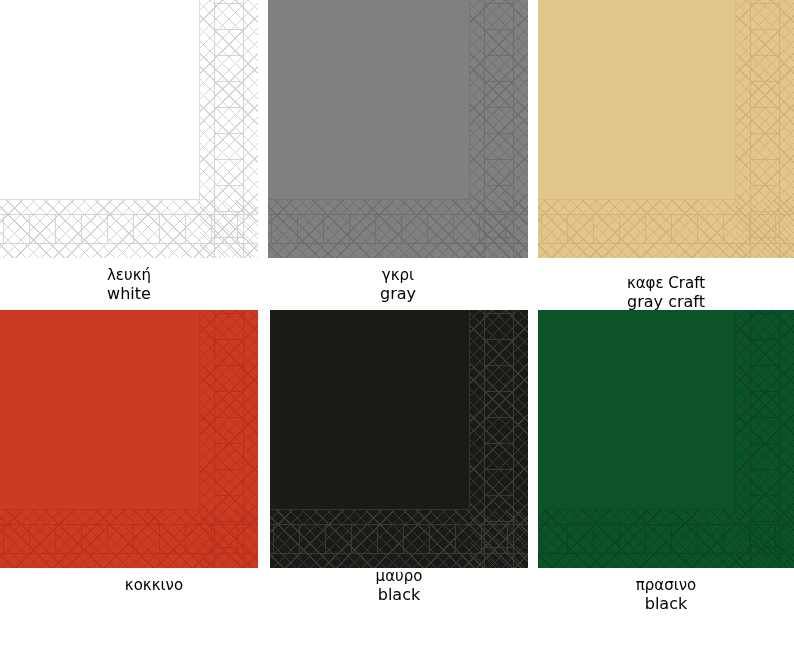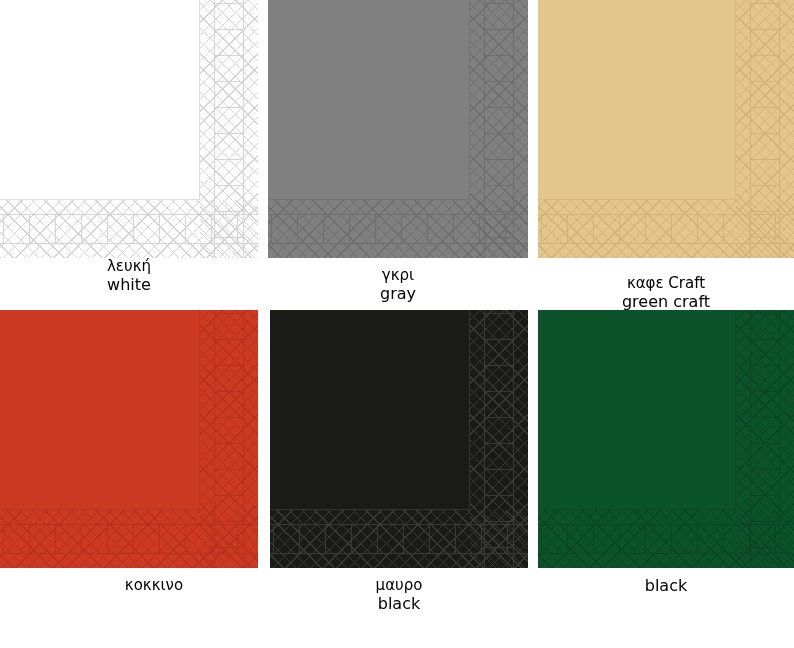--- a/index.html
+++ b/index.html
@@ -108,21 +108,21 @@
     <div class="napkin-cell" style="left: 0px; top: 0px; width: 258px;">
       <div class="swatch" style="width: 258px; height: 258px;">
         <div class="swatch-field" style="background: rgb(255, 255, 255);"></div>
         <div class="emboss-right" style="background-image: repeating-linear-gradient(45deg, rgb(212, 212, 212) 0px, rgb(212, 212, 212) 1px, transparent 1px, transparent 9px), repeating-linear-gradient(-45deg, rgb(212, 212, 212) 0px, rgb(212, 212, 212) 1px, transparent 1px, transparent 9px);"></div>
         <div class="emboss-bottom" style="background-image: repeating-linear-gradient(45deg, rgb(212, 212, 212) 0px, rgb(212, 212, 212) 1px, transparent 1px, transparent 9px), repeating-linear-gradient(-45deg, rgb(212, 212, 212) 0px, rgb(212, 212, 212) 1px, transparent 1px, transparent 9px);"></div>
         <div class="emboss-caps-right" style="background-image: repeating-linear-gradient(transparent 0px, transparent 3px, rgb(212, 212, 212) 3px, rgb(212, 212, 212) 4px, transparent 4px, transparent 26px), linear-gradient(to right, rgb(212, 212, 212) 0px, rgb(212, 212, 212) 1px, transparent 1px, transparent calc(100% - 1px), rgb(212, 212, 212) calc(100% - 1px), rgb(212, 212, 212) 100%);"></div>
         <div class="emboss-caps-bottom" style="background-image: repeating-linear-gradient(to right, transparent 0px, transparent 3px, rgb(212, 212, 212) 3px, rgb(212, 212, 212) 4px, transparent 4px, transparent 26px), linear-gradient(rgb(212, 212, 212) 0px, rgb(212, 212, 212) 1px, transparent 1px, transparent calc(100% - 1px), rgb(212, 212, 212) calc(100% - 1px), rgb(212, 212, 212) 100%);"></div>
         <div class="fold-v" style="right: 58px; bottom: 58px; background: rgb(220, 220, 220);"></div>
         <div class="fold-h" style="bottom: 58px; right: 58px; background: rgb(220, 220, 220);"></div>
       </div>
-      <div class="caption" style="">
+      <div class="caption" style="margin-top: 9px;">
         <span class="greek">λευκή</span>
         <span class="english">white</span>
       </div>
     </div>
     <div class="napkin-cell" style="left: 268px; top: 0px; width: 260px;">
       <div class="swatch" style="width: 260px; height: 258px;">
         <div class="swatch-field" style="background: rgb(128, 128, 128);"></div>
         <div class="emboss-right" style="background-image: repeating-linear-gradient(45deg, rgb(110, 110, 110) 0px, rgb(110, 110, 110) 1px, transparent 1px, transparent 9px), repeating-linear-gradient(-45deg, rgb(110, 110, 110) 0px, rgb(110, 110, 110) 1px, transparent 1px, transparent 9px);"></div>
         <div class="emboss-bottom" style="background-image: repeating-linear-gradient(45deg, rgb(110, 110, 110) 0px, rgb(110, 110, 110) 1px, transparent 1px, transparent 9px), repeating-linear-gradient(-45deg, rgb(110, 110, 110) 0px, rgb(110, 110, 110) 1px, transparent 1px, transparent 9px);"></div>
         <div class="emboss-caps-right" style="background-image: repeating-linear-gradient(transparent 0px, transparent 3px, rgb(110, 110, 110) 3px, rgb(110, 110, 110) 4px, transparent 4px, transparent 26px), linear-gradient(to right, rgb(110, 110, 110) 0px, rgb(110, 110, 110) 1px, transparent 1px, transparent calc(100% - 1px), rgb(110, 110, 110) calc(100% - 1px), rgb(110, 110, 110) 100%);"></div>
@@ -140,21 +140,21 @@
         <div class="swatch-field" style="background: rgb(226, 198, 142);"></div>
         <div class="emboss-right" style="background-image: repeating-linear-gradient(45deg, rgb(210, 178, 119) 0px, rgb(210, 178, 119) 1px, transparent 1px, transparent 9px), repeating-linear-gradient(-45deg, rgb(210, 178, 119) 0px, rgb(210, 178, 119) 1px, transparent 1px, transparent 9px);"></div>
         <div class="emboss-bottom" style="background-image: repeating-linear-gradient(45deg, rgb(210, 178, 119) 0px, rgb(210, 178, 119) 1px, transparent 1px, transparent 9px), repeating-linear-gradient(-45deg, rgb(210, 178, 119) 0px, rgb(210, 178, 119) 1px, transparent 1px, transparent 9px);"></div>
         <div class="emboss-caps-right" style="background-image: repeating-linear-gradient(transparent 0px, transparent 3px, rgb(210, 178, 119) 3px, rgb(210, 178, 119) 4px, transparent 4px, transparent 26px), linear-gradient(to right, rgb(210, 178, 119) 0px, rgb(210, 178, 119) 1px, transparent 1px, transparent calc(100% - 1px), rgb(210, 178, 119) calc(100% - 1px), rgb(210, 178, 119) 100%);"></div>
         <div class="emboss-caps-bottom" style="background-image: repeating-linear-gradient(to right, transparent 0px, transparent 3px, rgb(210, 178, 119) 3px, rgb(210, 178, 119) 4px, transparent 4px, transparent 26px), linear-gradient(rgb(210, 178, 119) 0px, rgb(210, 178, 119) 1px, transparent 1px, transparent calc(100% - 1px), rgb(210, 178, 119) calc(100% - 1px), rgb(210, 178, 119) 100%);"></div>
         <div class="fold-v" style="right: 58px; bottom: 58px; background: rgb(216, 186, 130);"></div>
         <div class="fold-h" style="bottom: 58px; right: 58px; background: rgb(216, 186, 130);"></div>
       </div>
       <div class="caption" style="margin-top: 17px;">
         <span class="greek">καφε Craft</span>
-        <span class="english">green craft</span>
+        <span class="english">gray craft</span>
       </div>
     </div>
     <div class="napkin-cell" style="left: 0px; top: 310px; width: 308px;">
       <div class="swatch" style="width: 258px; height: 258px;">
         <div class="swatch-field" style="background: rgb(205, 58, 35);"></div>
         <div class="emboss-right" style="background-image: repeating-linear-gradient(45deg, rgb(184, 48, 28) 0px, rgb(184, 48, 28) 1px, transparent 1px, transparent 9px), repeating-linear-gradient(-45deg, rgb(184, 48, 28) 0px, rgb(184, 48, 28) 1px, transparent 1px, transparent 9px);"></div>
         <div class="emboss-bottom" style="background-image: repeating-linear-gradient(45deg, rgb(184, 48, 28) 0px, rgb(184, 48, 28) 1px, transparent 1px, transparent 9px), repeating-linear-gradient(-45deg, rgb(184, 48, 28) 0px, rgb(184, 48, 28) 1px, transparent 1px, transparent 9px);"></div>
         <div class="emboss-caps-right" style="background-image: repeating-linear-gradient(transparent 0px, transparent 3px, rgb(184, 48, 28) 3px, rgb(184, 48, 28) 4px, transparent 4px, transparent 26px), linear-gradient(to right, rgb(184, 48, 28) 0px, rgb(184, 48, 28) 1px, transparent 1px, transparent calc(100% - 1px), rgb(184, 48, 28) calc(100% - 1px), rgb(184, 48, 28) 100%);"></div>
         <div class="emboss-caps-bottom" style="background-image: repeating-linear-gradient(to right, transparent 0px, transparent 3px, rgb(184, 48, 28) 3px, rgb(184, 48, 28) 4px, transparent 4px, transparent 26px), linear-gradient(rgb(184, 48, 28) 0px, rgb(184, 48, 28) 1px, transparent 1px, transparent calc(100% - 1px), rgb(184, 48, 28) calc(100% - 1px), rgb(184, 48, 28) 100%);"></div>
         <div class="fold-v" style="right: 58px; bottom: 58px; background: rgb(189, 53, 32);"></div>
@@ -167,32 +167,33 @@
     <div class="napkin-cell" style="left: 270px; top: 310px; width: 258px;">
       <div class="swatch" style="width: 258px; height: 258px;">
         <div class="swatch-field" style="background: rgb(26, 26, 23);"></div>
         <div class="emboss-right" style="background-image: repeating-linear-gradient(45deg, rgb(58, 58, 53) 0px, rgb(58, 58, 53) 1px, transparent 1px, transparent 9px), repeating-linear-gradient(-45deg, rgb(58, 58, 53) 0px, rgb(58, 58, 53) 1px, transparent 1px, transparent 9px);"></div>
         <div class="emboss-bottom" style="background-image: repeating-linear-gradient(45deg, rgb(58, 58, 53) 0px, rgb(58, 58, 53) 1px, transparent 1px, transparent 9px), repeating-linear-gradient(-45deg, rgb(58, 58, 53) 0px, rgb(58, 58, 53) 1px, transparent 1px, transparent 9px);"></div>
         <div class="emboss-caps-right" style="background-image: repeating-linear-gradient(transparent 0px, transparent 3px, rgb(58, 58, 53) 3px, rgb(58, 58, 53) 4px, transparent 4px, transparent 26px), linear-gradient(to right, rgb(58, 58, 53) 0px, rgb(58, 58, 53) 1px, transparent 1px, transparent calc(100% - 1px), rgb(58, 58, 53) calc(100% - 1px), rgb(58, 58, 53) 100%);"></div>
         <div class="emboss-caps-bottom" style="background-image: repeating-linear-gradient(to right, transparent 0px, transparent 3px, rgb(58, 58, 53) 3px, rgb(58, 58, 53) 4px, transparent 4px, transparent 26px), linear-gradient(rgb(58, 58, 53) 0px, rgb(58, 58, 53) 1px, transparent 1px, transparent calc(100% - 1px), rgb(58, 58, 53) calc(100% - 1px), rgb(58, 58, 53) 100%);"></div>
         <div class="fold-v" style="right: 58px; bottom: 58px; background: rgb(52, 52, 47);"></div>
         <div class="fold-h" style="bottom: 58px; right: 58px; background: rgb(52, 52, 47);"></div>
       </div>
-      <div class="caption" style="margin-top: 9px;">
+      <div class="caption" style="">
         <span class="greek">μαυρο</span>
         <span class="english">black</span>
       </div>
     </div>
     <div class="napkin-cell" style="left: 538px; top: 310px; width: 256px;">
       <div class="swatch" style="width: 256px; height: 258px;">
         <div class="swatch-field" style="background: rgb(12, 83, 41);"></div>
         <div class="emboss-right" style="background-image: repeating-linear-gradient(45deg, rgb(10, 69, 34) 0px, rgb(10, 69, 34) 1px, transparent 1px, transparent 9px), repeating-linear-gradient(-45deg, rgb(10, 69, 34) 0px, rgb(10, 69, 34) 1px, transparent 1px, transparent 9px);"></div>
         <div class="emboss-bottom" style="background-image: repeating-linear-gradient(45deg, rgb(10, 69, 34) 0px, rgb(10, 69, 34) 1px, transparent 1px, transparent 9px), repeating-linear-gradient(-45deg, rgb(10, 69, 34) 0px, rgb(10, 69, 34) 1px, transparent 1px, transparent 9px);"></div>
         <div class="emboss-caps-right" style="background-image: repeating-linear-gradient(transparent 0px, transparent 3px, rgb(10, 69, 34) 3px, rgb(10, 69, 34) 4px, transparent 4px, transparent 26px), linear-gradient(to right, rgb(10, 69, 34) 0px, rgb(10, 69, 34) 1px, transparent 1px, transparent calc(100% - 1px), rgb(10, 69, 34) calc(100% - 1px), rgb(10, 69, 34) 100%);"></div>
         <div class="emboss-caps-bottom" style="background-image: repeating-linear-gradient(to right, transparent 0px, transparent 3px, rgb(10, 69, 34) 3px, rgb(10, 69, 34) 4px, transparent 4px, transparent 26px), linear-gradient(rgb(10, 69, 34) 0px, rgb(10, 69, 34) 1px, transparent 1px, transparent calc(100% - 1px), rgb(10, 69, 34) calc(100% - 1px), rgb(10, 69, 34) 100%);"></div>
         <div class="fold-v" style="right: 58px; bottom: 58px; background: rgb(11, 74, 37);"></div>
         <div class="fold-h" style="bottom: 58px; right: 58px; background: rgb(11, 74, 37);"></div>
       </div>
       <div class="caption" style="margin-top: 9px;">
+        <span class="greek">πρασινο</span>
         <span class="english">black</span>
       </div>
     </div>
   </div>
 
 </body></html>

